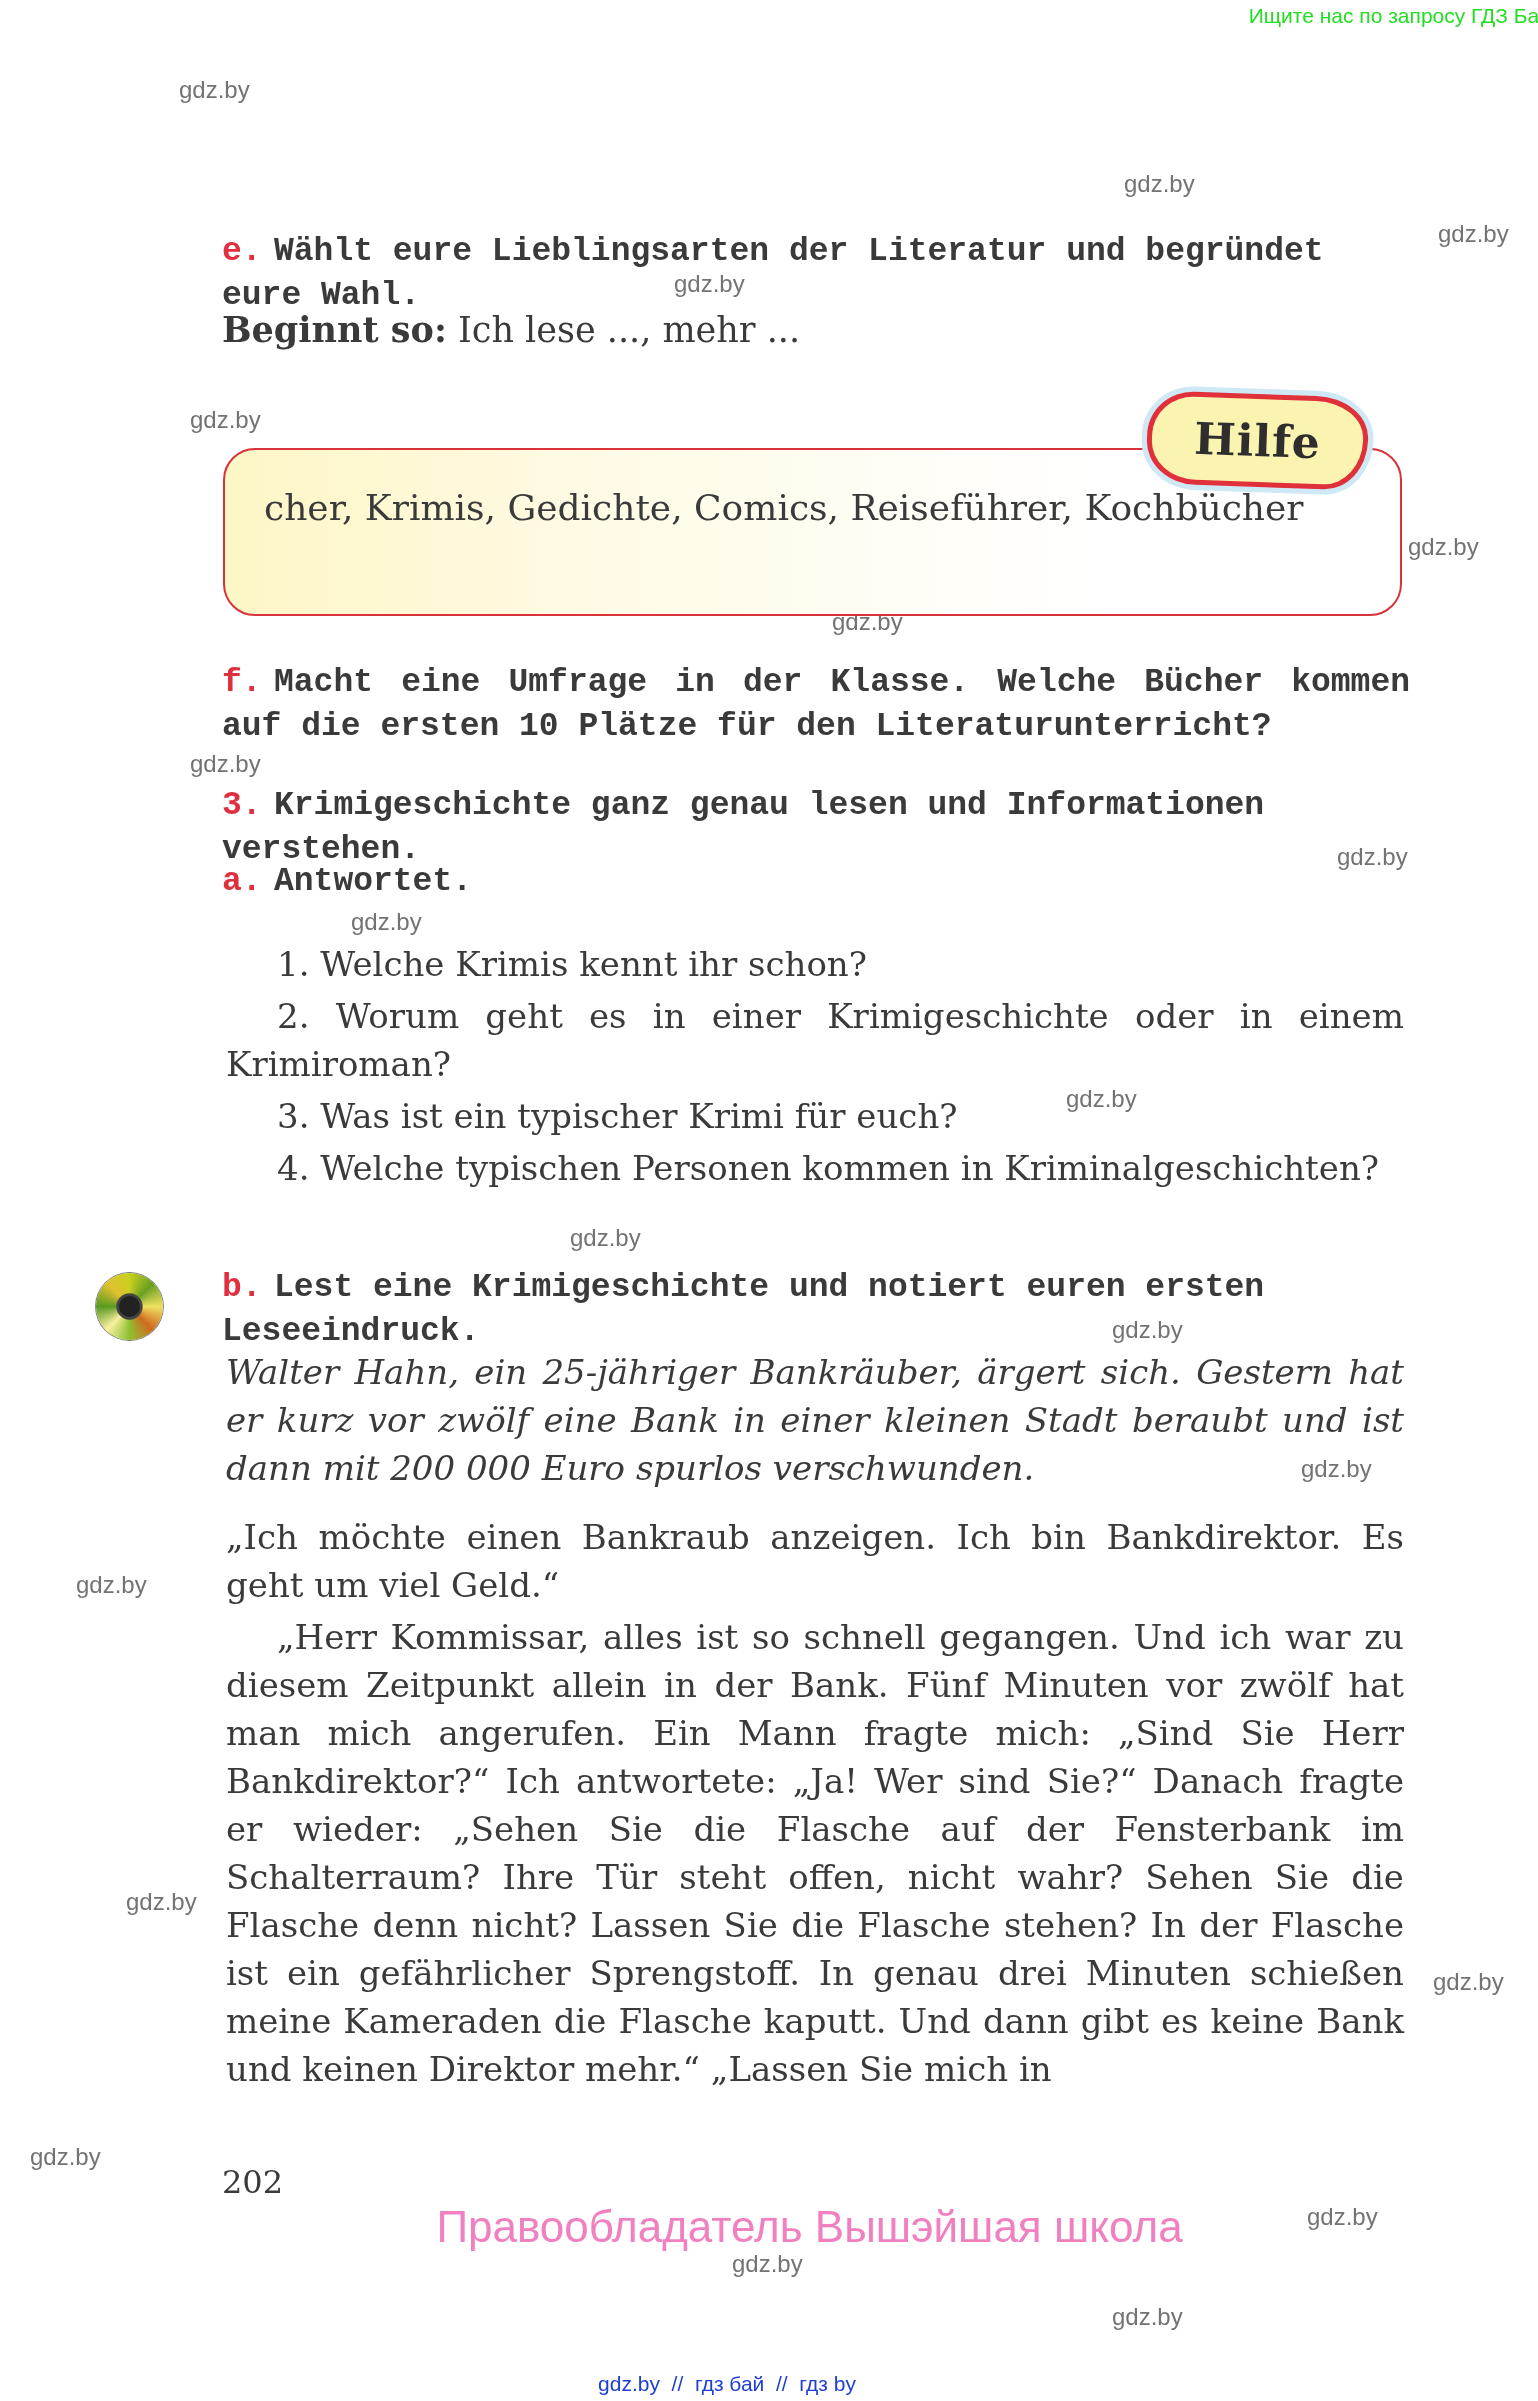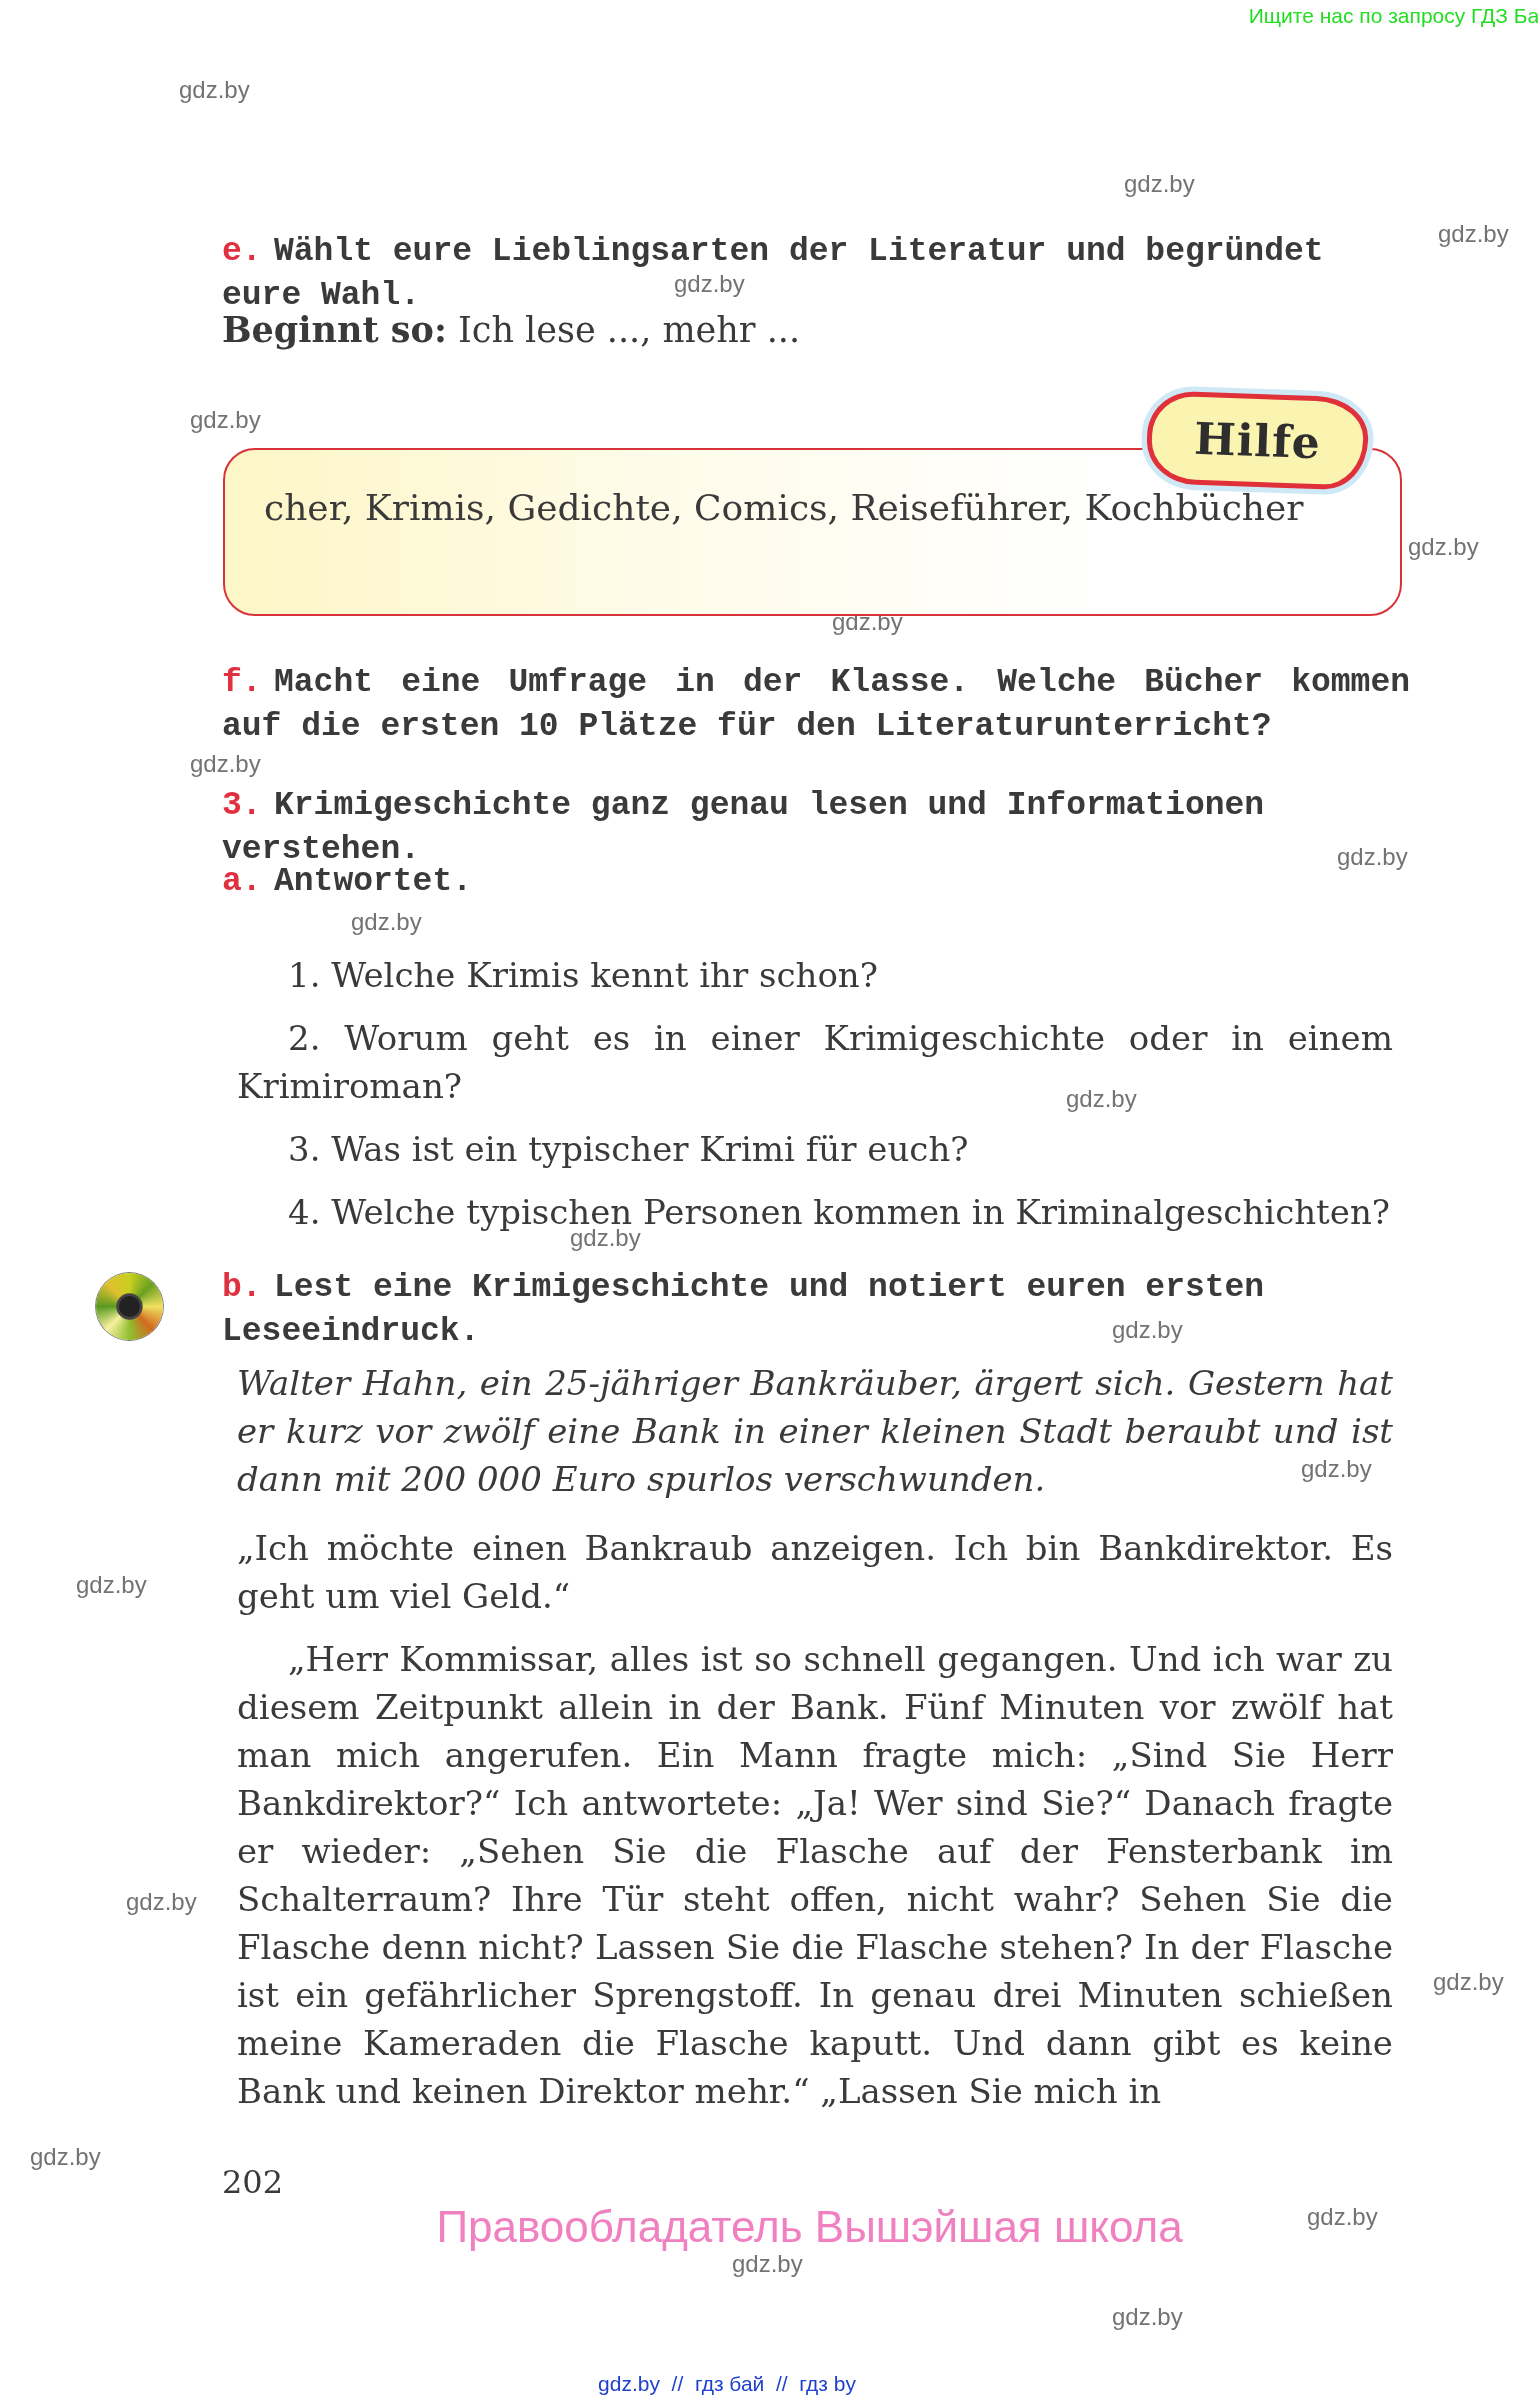--- a/index.html
+++ b/index.html
@@ -4,21 +4,21 @@
 <style>
   html,body{margin:0;padding:0;background:#fff;}
   body{width:1539px;height:2401px;position:relative;overflow:hidden;color:#333;}
   .abs{position:absolute;}
   .wm{position:absolute;font-family:"Liberation Sans",sans-serif;font-size:24px;color:#737373;white-space:nowrap;}
   .top-banner{position:absolute;left:0;width:1539px;top:3.5px;text-align:right;font-family:"Liberation Sans",sans-serif;font-size:21px;color:#22dd22;padding-left:12px;}
   .task{position:absolute;left:222px;width:1188px;font-family:Liberation Mono, monospace;font-weight:bold;font-size:33px;line-height:44px;color:#3a3a3a;}
   .task .lbl{color:#e03040;margin-right:12.4px;}
   .serif{font-family:"DejaVu Serif","Liberation Serif",serif;color:#3a3a3a;}
   .body-text{position:absolute;left:222px;width:1186px;font-size:34px;line-height:48px;text-align:justify;}
-  .body-text p{margin:15px;}
+  .body-text p{margin:4px;}
   .indent{text-indent:51px;}
   .italic{font-style:italic;}
   .help-box{position:absolute;left:223px;top:448px;width:1179px;height:168px;border:2.7px solid #d8323a;border-radius:32px;background:linear-gradient(90deg,#fdf6c6 0%,#fffbe8 35%,#ffffff 75%);box-sizing:border-box;}
   .help-text{position:absolute;left:264px;top:483px;width:1090px;font-size:36px;line-height:49px;}
   .hilfe-badge{position:absolute;left:1147px;top:394px;width:211px;height:83px;background:#fbf3b0;border:5.3px solid #e0303a;border-radius:46px 53px 43px 50px / 44px 41px 50px 43px;box-shadow:0 0 0 5.3px #cfe8f6;display:flex;align-items:center;justify-content:center;transform:rotate(2deg);}
   .hilfe-badge span{font-family:"DejaVu Serif",serif;font-weight:bold;font-size:44px;color:#2e2e2e;letter-spacing:0.9px;}
   .cd-icon{position:absolute;left:96px;top:1273px;width:67px;height:67px;border-radius:50%;background:conic-gradient(#c8d020,#6aa020,#f0e060,#d06a20,#90c030,#f8f0a0,#5a9a20,#e0c030,#c8d020);box-shadow:0 0 0 0.9px #777;}
   .cd-icon::after{content:"";position:absolute;left:23px;top:23px;width:21px;height:21px;border-radius:50%;background:#222;box-shadow:0 0 0 2.7px #444;}
   .page-num{position:absolute;left:222px;top:2163px;font-size:32px;}
   .copyright{position:absolute;left:0;width:1539px;top:2202px;text-align:center;font-family:"Liberation Sans",sans-serif;font-size:44px;color:#f080c0;padding-left:40px;}

